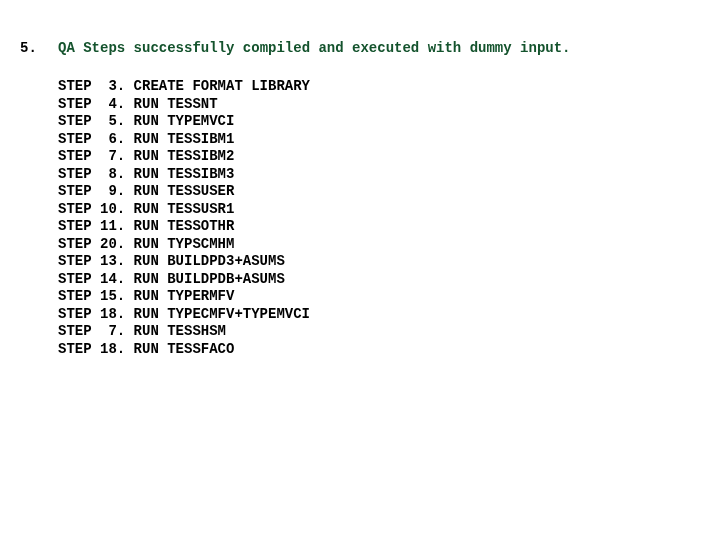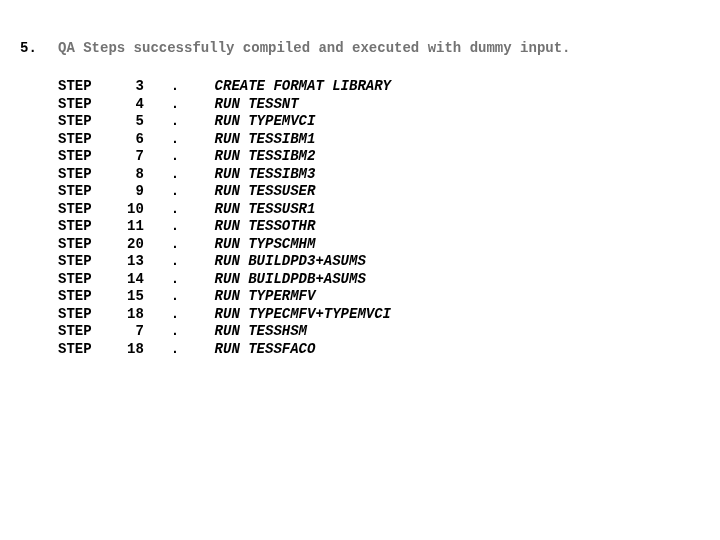--- a/index.html
+++ b/index.html
@@ -20,47 +20,45 @@
     }
     .header-row {
       display: flex;
       margin-bottom: 22px;
     }
     .section-number {
       width: 38px;
       flex-shrink: 0;
     }
     .section-title {
-      color: #737373;
+      color: #14532d;
       white-space: nowrap;
     }
     .steps-block {
       margin-left: 38px;
     }
     .step-row {
       display: flex;
       line-height: 1.25;
       white-space: pre;
-      gap: 27px;
     }
     .step-label {
       display: inline-block;
     }
     .step-num {
       display: inline-block;
       text-align: right;
       width: 3ch;
     }
     .step-dot {
       display: inline-block;
       width: 1ch;
     }
     .step-desc {
       margin-left: 1ch;
-      font-style: italic;
     }
   </style>
 </head>
 <body>
 
 <div class="header-row">
   <div class="section-number">5.</div>
   <div class="section-title">QA Steps successfully compiled and executed with dummy input.</div>
 </div>
 

